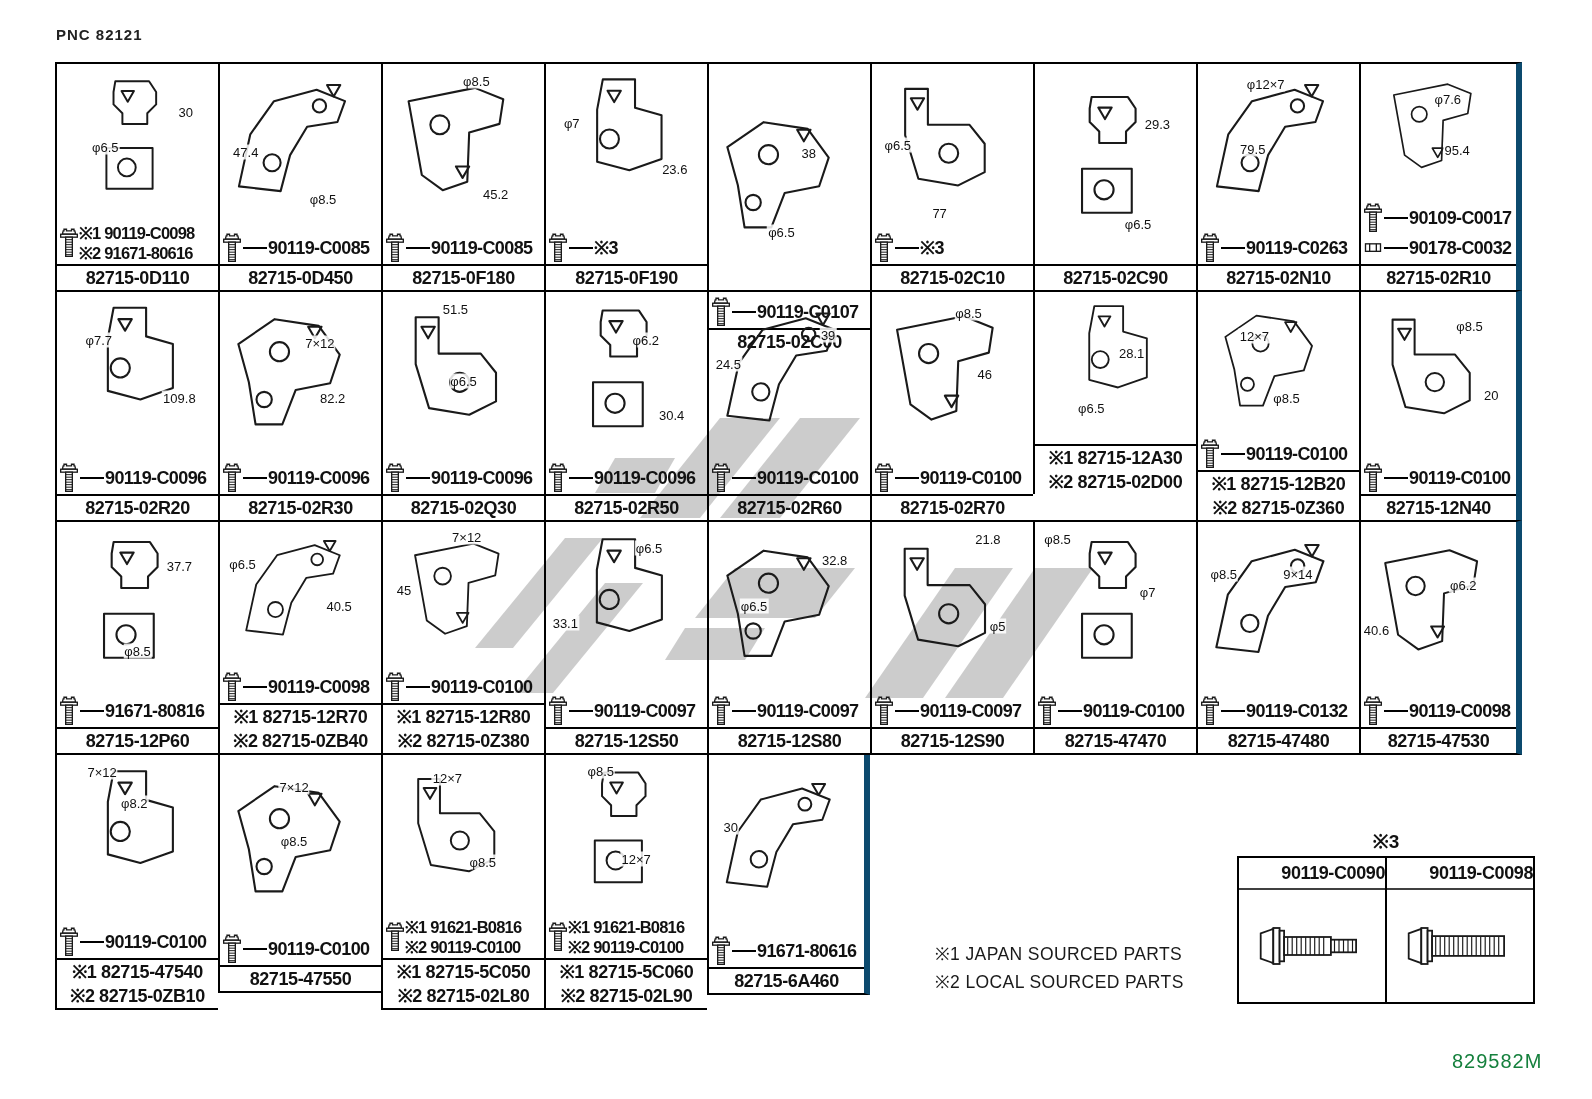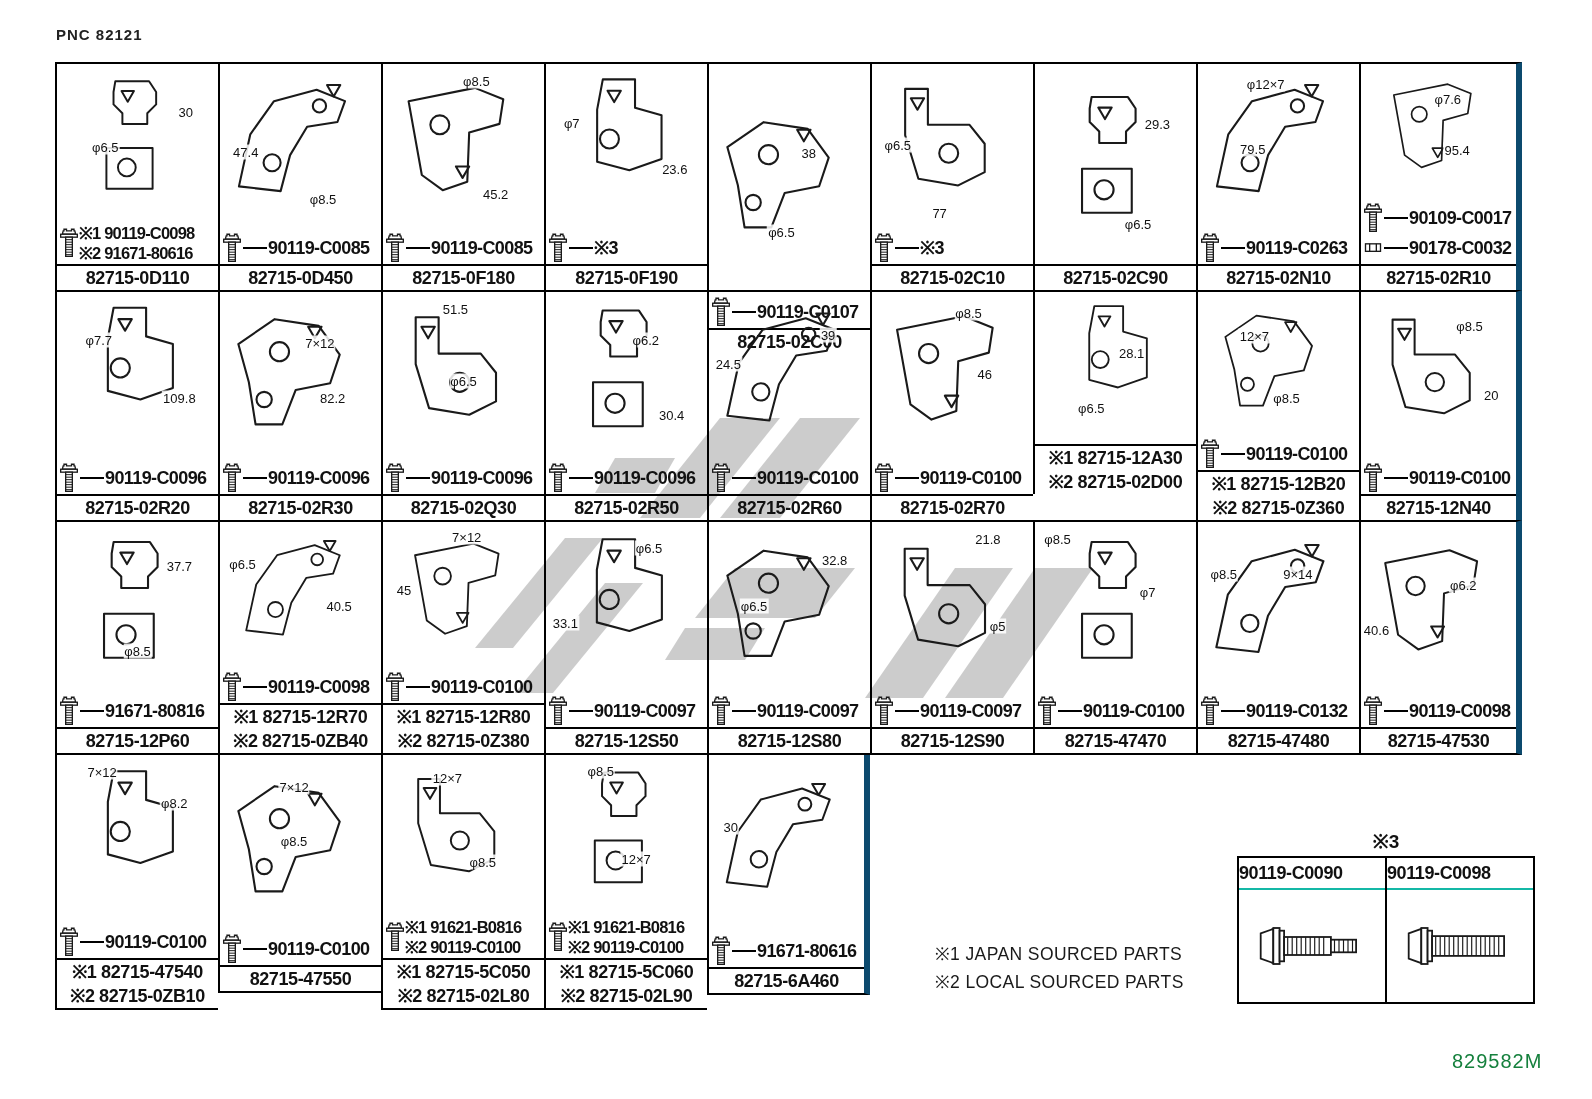--- a/index.html
+++ b/index.html
@@ -24,22 +24,22 @@
   .btx{font-weight:bold;font-size:18px;letter-spacing:-0.6px;white-space:nowrap;line-height:22px;}
   .btx.multi{font-size:16.5px;line-height:20px;letter-spacing:-0.8px;}
   .footer{border-top:2px solid #000;text-align:center;font-weight:bold;font-size:18px;
           letter-spacing:-0.4px;line-height:24px;white-space:nowrap;}
   .hw-label{position:absolute;left:1237px;top:828px;width:298px;text-align:center;
             font-size:19px;font-weight:bold;}
   .hw{position:absolute;left:1237px;top:856px;width:298px;height:148px;border:2px solid #000;
       display:flex;box-sizing:border-box;background:#fff;}
   .hw-col{flex:1;display:flex;flex-direction:column;}
   .hw-col+.hw-col{border-left:2px solid #000;}
-  .hw-head{height:30px;border-bottom:2px solid #14b8a6;font-weight:bold;font-size:18px;
-           text-align:left;line-height:30px;letter-spacing:-0.4px;}
+  .hw-head{height:30px;border-bottom:2px solid #404040;font-weight:bold;font-size:18px;
+           text-align:right;line-height:30px;letter-spacing:-0.4px;}
   .hw-body{flex:1;display:flex;align-items:center;justify-content:center;}
   .notes{position:absolute;left:935px;top:940px;font-size:17.5px;line-height:28px;
          letter-spacing:.4px;color:#1a1a1a;}
   .doccode{position:absolute;left:1452px;top:1050px;font-size:20px;letter-spacing:1px;color:#15803d;}
 </style>
 </head>
 <body>
 
 <div class="page">
 
@@ -1133,21 +1133,21 @@
         <div class="cell r4" style="height: 255px;">
           <div class="draw">
             <svg class="bsvg" viewBox="0 0 160 170" preserveAspectRatio="xMidYMid meet">
               <g fill="none" stroke="#1a1a1a" stroke-width="2.2" stroke-linejoin="round">
                 <path d="M55,12 h34 v30 l28,8 v46 l-34,12 l-34,-9 v-55 z"></path>
                 <circle cx="62" cy="75" r="10"></circle>
                 <path d="M60 24 l14 0 l-7 12 z"></path>
               </g>
             </svg>
             <span class="dim" style="left: 28%; top: 10%;">7×12</span>
-            <span class="dim" style="left: 48%; top: 28%; margin-left: 40px;">φ8.2</span>
+            <span class="dim" style="left: 48%; top: 28%;">φ8.2</span>
           </div>
           <div class="bolts">
             <div class="bolt-row">
               <svg viewBox="0 0 24 36" width="20" height="30">
                 <g fill="#fff" stroke="#1a1a1a" stroke-width="1.6">
                   <path d="M6 1.5 h3 v2 h6 v-2 h3 v2 h1 l1 4 h-16 l1 -4 h1 z"></path>
                   <rect x="2" y="7.5" width="20" height="3.5"></rect>
                   <rect x="8" y="11" width="8" height="23"></rect>
                 </g>
                 <g stroke="#1a1a1a" stroke-width="1.2">

